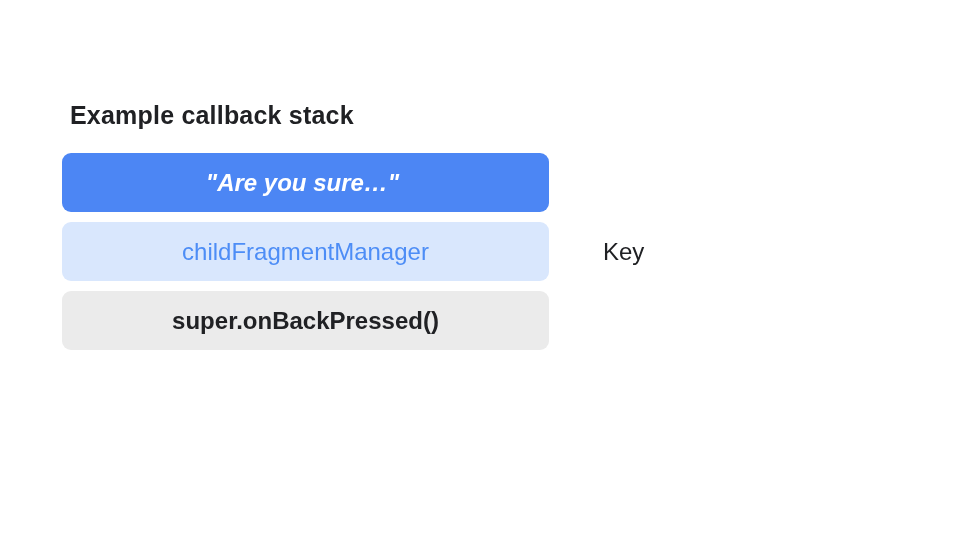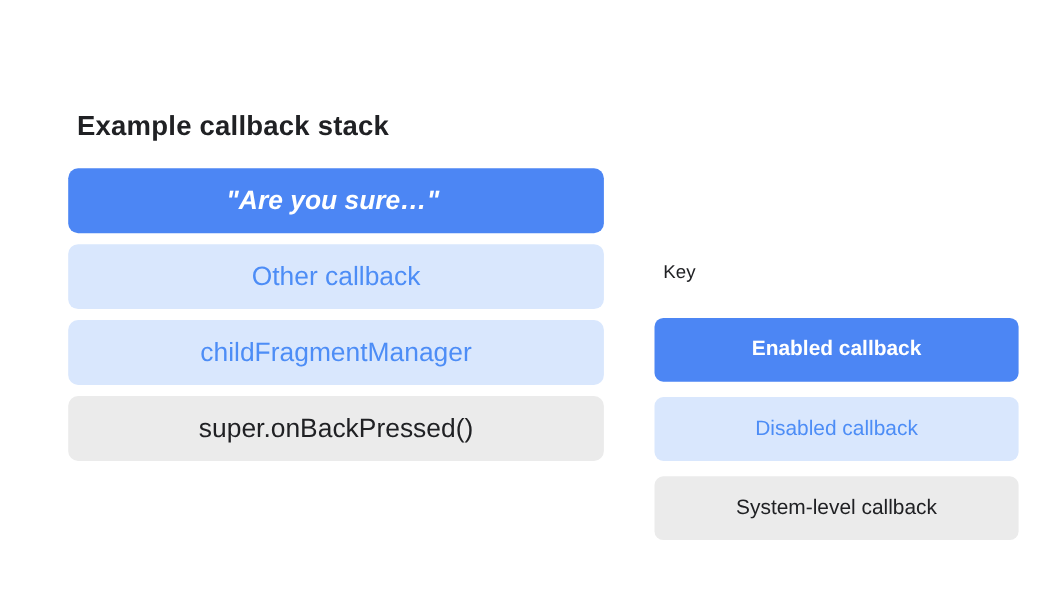--- a/index.html
+++ b/index.html
@@ -49,31 +49,31 @@
     font-weight: bold;
   }
   .box.disabled {
     background: var(--disabled-bg);
     color: var(--disabled-text);
     font-weight: normal;
   }
   .box.system {
     background: var(--system-bg);
     color: var(--system-text);
-    font-weight: normal;
+    font-weight: bold;
   }
   .italic-part {
     font-style: italic;
     margin-right: 6px;
   }
   .key-title {
     position: absolute;
     left: 603px;
     top: 238px;
-    font-size: 17px;
+    font-size: 24px;
     font-weight: 500;
     color: #202124;
   }
   .key-list {
     position: absolute;
     left: 595px;
     top: 289px;
     width: 331px;
     display: flex;
     flex-direction: column;
@@ -91,34 +91,24 @@
 <div class="canvas">
 
   <div class="diagram-title">Example callback stack</div>
 
   <div class="stack">
 
     <div class="box enabled">
       <span class="italic-part">"Are you sure…"</span>
     </div>
 
-    <div class="box disabled">Other callback</div>
 
     <div class="box disabled">childFragmentManager</div>
 
 
     <div class="box system">super.onBackPressed()</div>
 
   </div>
 
   <div class="key-title">Key</div>
 
-  <div class="key-list">
-
-    <div class="box enabled">Enabled callback</div>
-
-    <div class="box disabled">Disabled callback</div>
-
-    <div class="box system">System-level callback</div>
-
-  </div>
 
 </div>
 
 </body></html>

